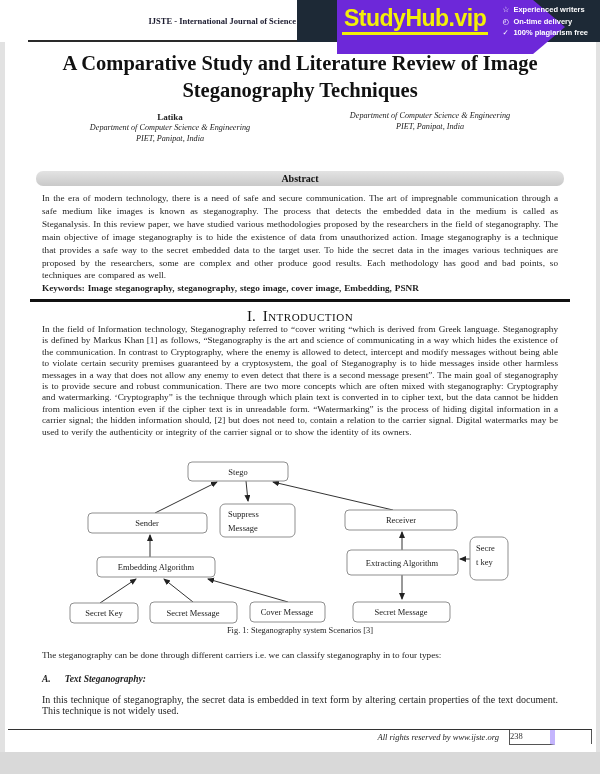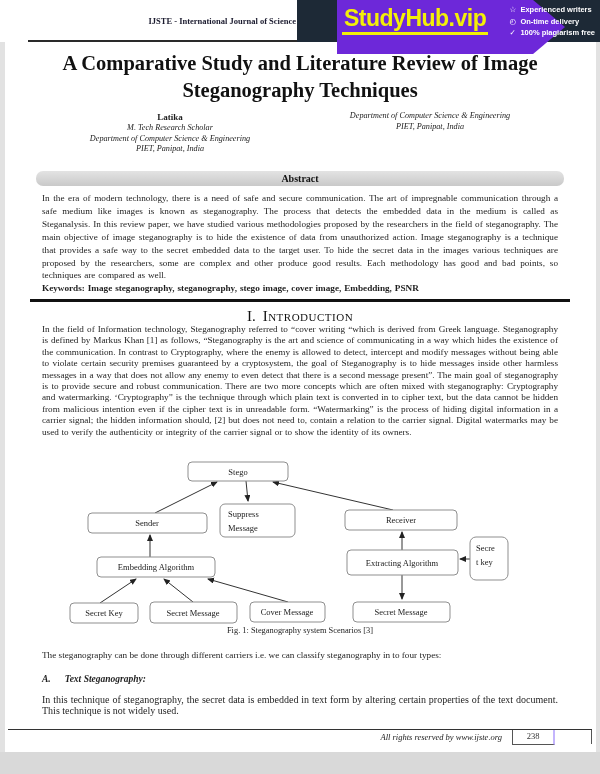--- a/index.html
+++ b/index.html
@@ -34,21 +34,21 @@
     clip-path:polygon(0 0, 86% 0, 100% 50%, 86% 100%, 0 100%);
     margin-left:37px;
   }
   .brand {
     display:inline-block; margin:5px 0 0 5px; padding:0 2px 1px 2px;
     font-weight:bold; font-size:23px; letter-spacing:-0.5px;
     color:#f3ef08; border-bottom:3px solid #f3ef08; line-height:26px;
     white-space:nowrap;
   }
   .banner-features {
-    position:absolute; right:5px; top:4px; margin:0; padding:0; list-style:none;
+    position:absolute; right:12px; top:4px; margin:0; padding:0; list-style:none;
     color:#ffffff; font-weight:bold; font-size:7.5px; line-height:11.5px;
     text-align:left;
   }
   .banner-features .f-icon { display:inline-block; width:9px; margin-right:2px; font-weight:normal; }
 
   
   .paper-title {
     position:absolute; top:50px; left:60px; width:480px;
     text-align:center; font-weight:bold; font-size:20.5px; line-height:27px; color:#111;
   }
@@ -91,22 +91,22 @@
   .para1 { position:absolute; top:650px; left:42px; width:516px; font-size:9.2px; line-height:11.4px; }
   .subheading { position:absolute; top:674px; left:42px; width:516px; font-size:9.5px; font-weight:bold; font-style:italic; }
   .subheading .sub-num { margin-right:14px; }
   .para2 { position:absolute; top:694px; left:42px; width:516px; font-size:10px; line-height:11.4px; text-align:justify; }
 
   
   .footer { position:absolute; top:729px; left:8px; width:584px; border-top:1.5px solid #333; }
   .footer-row { display:flex; justify-content:flex-end; align-items:flex-start; }
   .rights { font-style:italic; font-size:8.5px; padding-top:2px; color:#222; }
   .page-cell {
-    width:40px; height:13px; margin-left:10px; text-align:center;
-    border-left:1px solid #555; border-right:2px solid #c4b5fd; border-bottom:1px solid #555;
+    width:40px; height:13px; margin-left:10px; text-align:left;
+    border-left:1px solid #555; border-right:5px solid #c4b5fd; border-bottom:1px solid #555;
     font-size:8.5px; padding-top:1px; color:#333;
   }
   .footer-stub { width:36px; height:14px; border-right:1px solid #555; }
 </style>
 </head>
 <body>
 
 <div class="edge edge-left"></div>
 <div class="edge edge-right"></div>
 <div class="edge edge-bottom"></div>
@@ -123,21 +123,20 @@
     <li><span class="f-icon">◴</span><span>On-time delivery</span></li>
     <li><span class="f-icon">✓</span><span>100% plagiarism free</span></li>
   </ul>
 </div>
 
 <h1 class="paper-title" style="margin:0;">A Comparative Study and Literature Review of Image Steganography Techniques</h1>
 
 <div class="authors">
   <div class="author-block">
     <div class="author-name">Latika</div>
-    <div class="author-line">M. Tech Research Scholar</div>
     <div class="author-line">Department of Computer Science &amp; Engineering</div>
     <div class="author-line">PIET, Panipat, India</div>
   </div>
   <div class="author-block">
     <div class="author-line">Department of Computer Science &amp; Engineering</div>
     <div class="author-line">PIET, Panipat, India</div>
   </div>
 </div>
 
 <div class="abstract-bar">Abstract</div>

